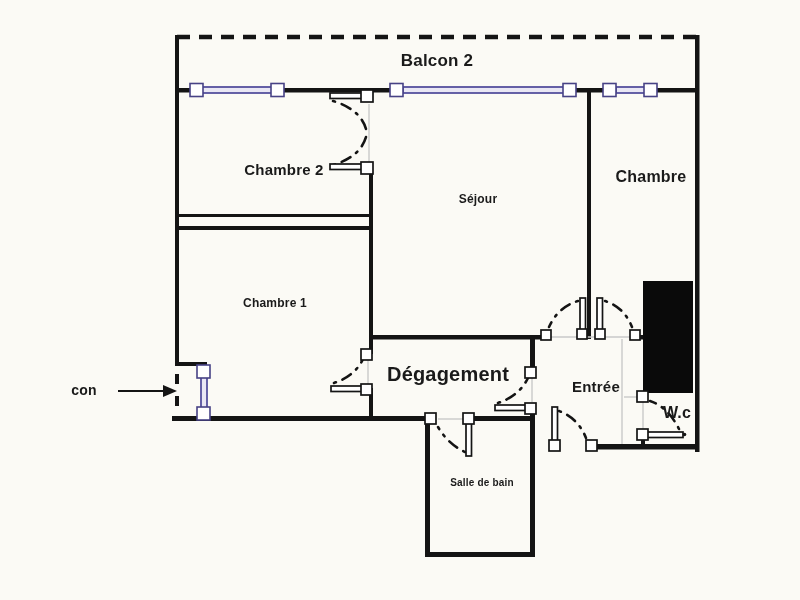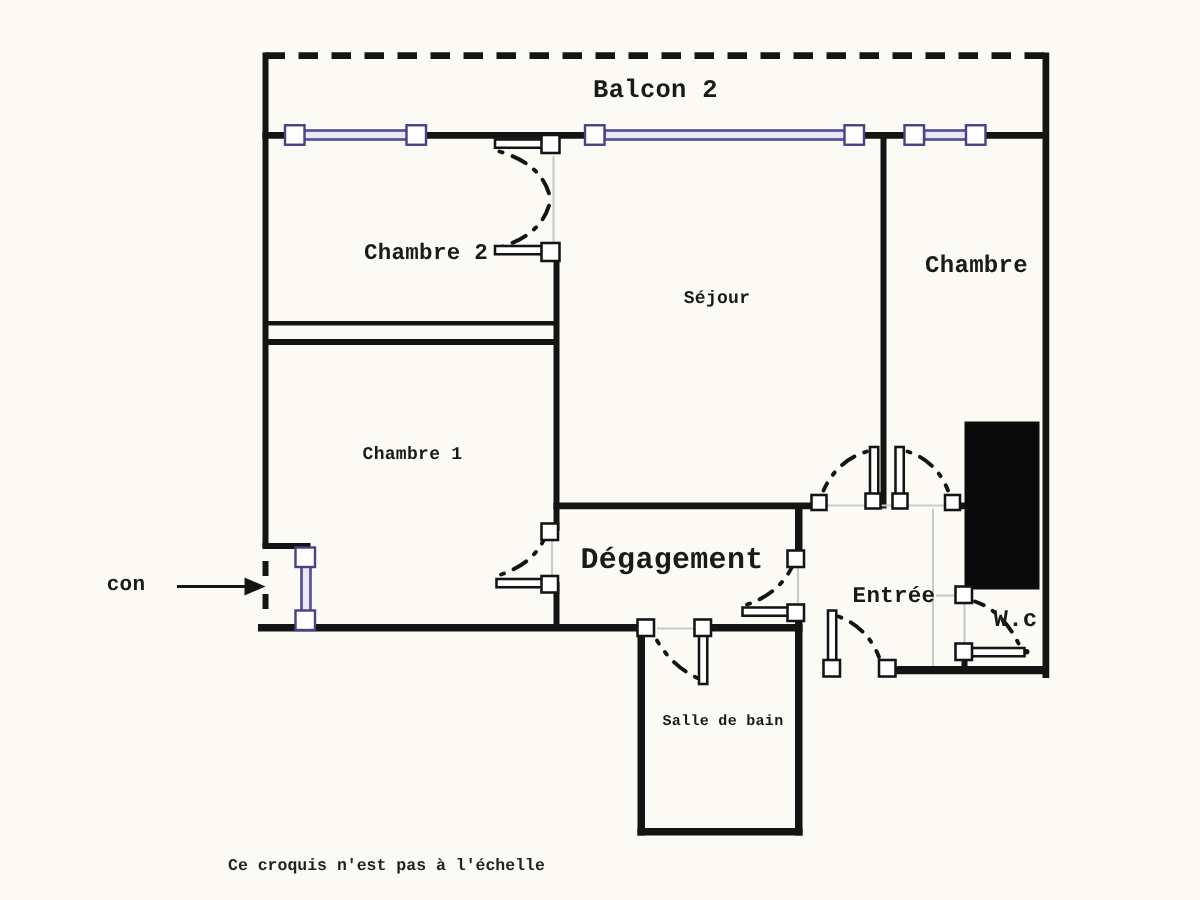--- a/index.html
+++ b/index.html
@@ -8,35 +8,34 @@
     --winfill:#e9e7f4;
     --bg:#fbfaf5;
     --guide:#c9c9c9;
     --ink:#1a1a1a;
   }
   html,body{margin:0;padding:0;}
   body{background:var(--bg);font-family:"Liberation Sans",sans-serif;}
   .stage{
     position:relative;width:800px;height:600px;background:var(--bg);
     overflow:hidden;
-    font-family:Liberation Mono, monospace;
   }
   .plan-svg{position:absolute;left:0;top:0;}
   .lbl{
     position:absolute;transform:translate(-50%,-50%);
     font-weight:bold;color:var(--ink);white-space:nowrap;
     letter-spacing:.2px;
   }
   .lbl-balcony{left:437px;top:61px;font-size:17px;}
   .lbl-bedroom2{left:284px;top:169px;font-size:15px;}
   .lbl-living{left:478px;top:199px;font-size:12px;}
   .lbl-kitchen{left:651px;top:177px;font-size:16px;}
   .lbl-bedroom1{left:275px;top:303px;font-size:12px;}
   .lbl-hallway{left:448px;top:374px;font-size:20px;}
-  .lbl-entry{left:596px;top:386px;font-size:15px;margin-top:12px;}
+  .lbl-entry{left:596px;top:386px;font-size:15px;}
   .lbl-wc{left:677px;top:413px;font-size:16px;}
   .lbl-bathroom{left:482px;top:482px;font-size:10px;}
   .lbl-con{left:84px;top:390px;font-size:14px;}
   .lbl-note{
     position:absolute;left:152px;top:572px;transform:none;
     font-weight:bold;color:#222;font-size:11px;white-space:nowrap;
   }
 </style>
 </head>
 <body>
@@ -188,15 +187,14 @@
   <div class="lbl lbl-balcony">Balcon 2</div>
   <div class="lbl lbl-bedroom2">Chambre 2</div>
   <div class="lbl lbl-living">Séjour</div>
   <div class="lbl lbl-kitchen">Chambre</div>
   <div class="lbl lbl-bedroom1">Chambre 1</div>
   <div class="lbl lbl-hallway">Dégagement</div>
   <div class="lbl lbl-entry">Entrée</div>
   <div class="lbl lbl-wc">W.c</div>
   <div class="lbl lbl-bathroom">Salle de bain</div>
   <div class="lbl lbl-con">con</div>
-  <div class="lbl-note">Ce croquis n'est pas à l'échelle</div>
 
 </div>
 
 </body></html>

